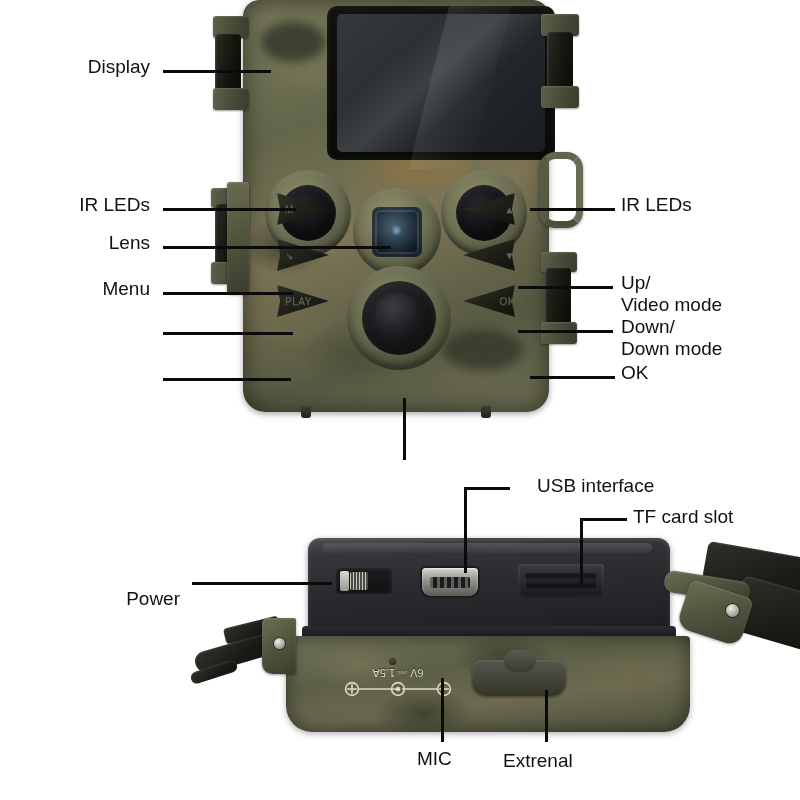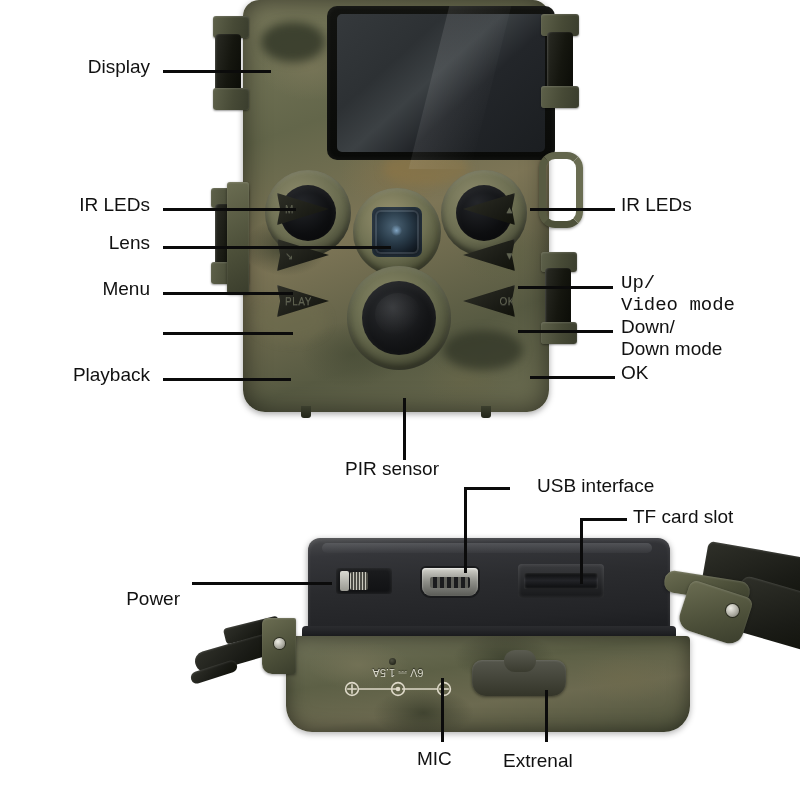--- a/index.html
+++ b/index.html
@@ -315,37 +315,35 @@
   <div class="lead h" style="left:163px;top:208px;width:133px;"></div>
 
   <div class="lbl r" style="left:10px;top:232px;width:140px;">Lens</div>
   <div class="lead h" style="left:163px;top:246px;width:228px;"></div>
 
   <div class="lbl r" style="left:10px;top:278px;width:140px;">Menu</div>
   <div class="lead h" style="left:163px;top:292px;width:130px;"></div>
 
   <div class="lead h" style="left:163px;top:332px;width:130px;"></div>
 
-  <div class="lbl r" style="left:0px;top:364px;width:150px;">Playback</div>
   <div class="lead h" style="left:163px;top:378px;width:128px;"></div>
 
   <div class="lead h" style="left:530px;top:208px;width:85px;"></div>
   <div class="lbl l" style="left:621px;top:194px;width:170px;">IR LEDs</div>
 
   <div class="lead h" style="left:518px;top:286px;width:95px;"></div>
-  <div class="lbl l" style="left:621px;top:272px;width:175px;font-family:Liberation Mono, monospace;"><span>Up/</span><br><span>Video mode</span></div>
+  <div class="lbl l" style="left:621px;top:272px;width:175px;"><span>Up/</span><br><span>Video mode</span></div>
 
   <div class="lead h" style="left:518px;top:330px;width:95px;"></div>
   <div class="lbl l" style="left:621px;top:316px;width:175px;"><span>Down/</span><br><span>Down mode</span></div>
 
   <div class="lead h" style="left:530px;top:376px;width:85px;"></div>
   <div class="lbl l" style="left:621px;top:362px;width:150px;">OK</div>
 
   <div class="lead v" style="left:403px;top:398px;height:62px;"></div>
-  <div class="lbl l" style="left:345px;top:458px;width:200px;">PIR sensor</div>
 
   <div class="cam-bot">
 
     <div class="shell-black"></div>
     <div class="shell-lip"></div>
     <div class="shell-camo"></div>
 
     <div class="sw-power"></div>
     <div class="usb"></div>
     <div class="tf"></div>

